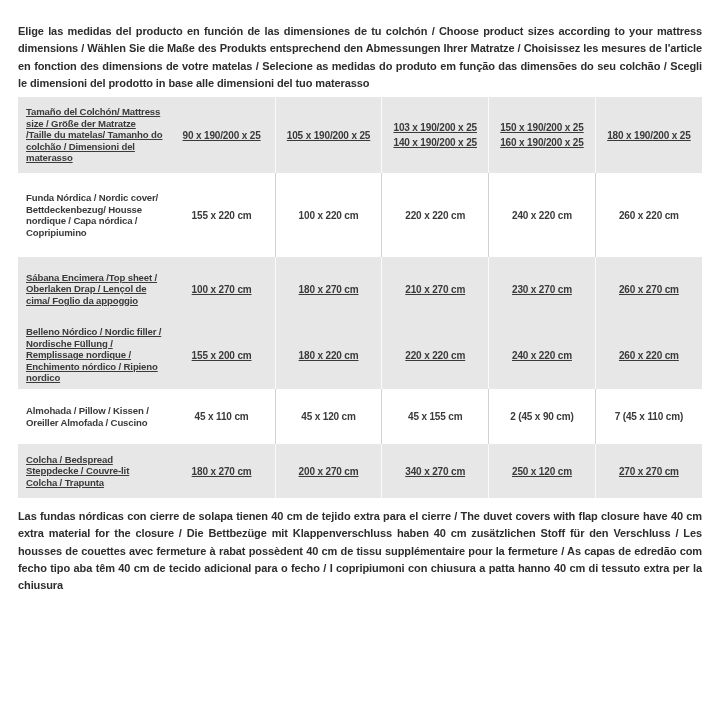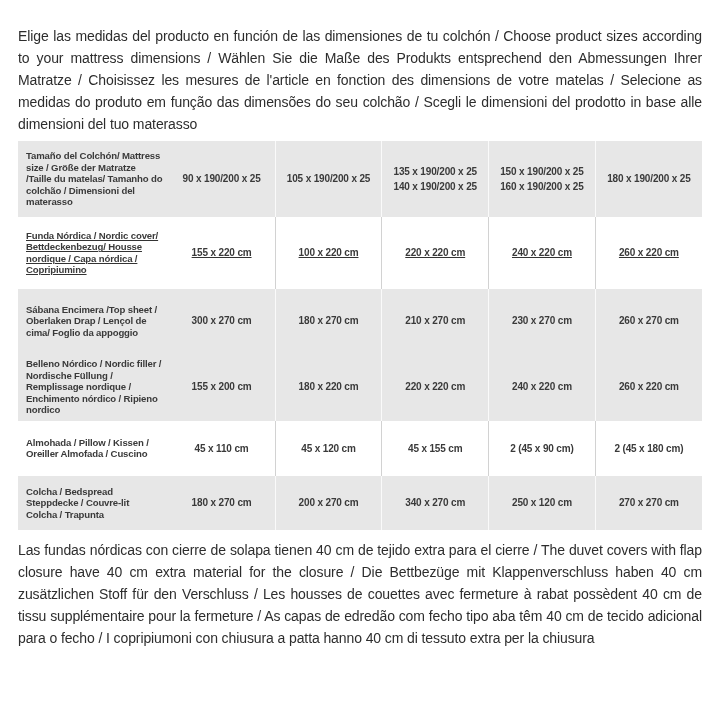--- a/index.html
+++ b/index.html
@@ -5,22 +5,22 @@
   html, body { margin: 0; padding: 0; }
   body {
     width: 720px; height: 720px;
     background: #ffffff;
     font-family: "Liberation Sans", sans-serif;
     color: #333333;
     overflow: hidden;
   }
   .page { padding: 12px 18px 0 18px; box-sizing: border-box; }
   .note {
-    font-weight: 400;
-    font-size: 14px;
+    font-weight: 700;
+    font-size: 11px;
     line-height: 1.57;
     text-align: justify;
     color: #2d2d2d;
     letter-spacing: -0.1px;
   }
   .note-top { margin-bottom: 5px; }
   .note-bottom { margin-top: 10px; }
   table.size-table {
     border-collapse: collapse;
     table-layout: fixed;
@@ -41,24 +41,24 @@
     line-height: 1.2;
     padding-left: 8px;
     padding-right: 6px;
   }
   .size-table td.cell {
     text-align: center;
     white-space: pre-line;
     line-height: 1.5;
   }
   .size-table td.cell + td.cell { border-left: 1px solid #d2d2d2; }
-  .size-table tr.shade td { background: #e7e7e7; }
+  .size-table tr.shade td { background: #e7e7e7; text-decoration: underline; }
   .size-table tr.shade td.cell + td.cell { border-left-color: #fafafa; }
   .size-table tr:nth-child(1) { height: 76px; }
-  .size-table tr:nth-child(2) { height: 72px; text-decoration: underline; }
+  .size-table tr:nth-child(2) { height: 84px; }
   .size-table tr:nth-child(3) { height: 64px; margin-left: 44px; }
   .size-table tr:nth-child(4) { height: 68px; }
   .size-table tr:nth-child(5) { height: 55px; }
   .size-table tr:nth-child(6) { height: 54px; }
   .size-table tr:nth-child(7) { height: 50px; }
   .size-table tr:nth-child(8) { height: 66px; }
 </style>
 </head>
 <body>
 
@@ -73,57 +73,57 @@
       <col style="width:15.6%">
       <col style="width:15.6%">
       <col style="width:15.6%">
       <col style="width:15.6%">
     </colgroup>
     <tbody>
       <tr class="shade">
         <td class="label">Tamaño del Colchón/ Mattress size / Größe der Matratze /Taille du matelas/ Tamanho do colchão / Dimensioni del materasso</td>
         <td class="cell">90 x 190/200 x 25</td>
         <td class="cell">105 x 190/200 x 25</td>
-        <td class="cell">135 x 190/200 x 25
+        <td class="cell">103 x 190/200 x 25
 140 x 190/200 x 25</td>
         <td class="cell">150 x 190/200 x 25
 160 x 190/200 x 25</td>
         <td class="cell">180 x 190/200 x 25</td>
       </tr>
       <tr>
         <td class="label">Funda Nórdica / Nordic cover/ Bettdeckenbezug/ Housse nordique / Capa nórdica / Copripiumino</td>
         <td class="cell">155 x 220 cm</td>
         <td class="cell">100 x 220 cm</td>
         <td class="cell">220 x 220 cm</td>
         <td class="cell">240 x 220 cm</td>
         <td class="cell">260 x 220 cm</td>
       </tr>
       <tr class="shade">
         <td class="label">Sábana Encimera /Top sheet / Oberlaken Drap / Lençol de cima/ Foglio da appoggio</td>
-        <td class="cell">300 x 270 cm</td>
+        <td class="cell">100 x 270 cm</td>
         <td class="cell">180 x 270 cm</td>
         <td class="cell">210 x 270 cm</td>
         <td class="cell">230 x 270 cm</td>
         <td class="cell">260 x 270 cm</td>
       </tr>
       <tr class="shade">
         <td class="label">Belleno Nórdico / Nordic filler / Nordische Füllung / Remplissage nordique / Enchimento nórdico / Ripieno nordico</td>
         <td class="cell">155 x 200 cm</td>
         <td class="cell">180 x 220 cm</td>
         <td class="cell">220 x 220 cm</td>
         <td class="cell">240 x 220 cm</td>
         <td class="cell">260 x 220 cm</td>
       </tr>
       <tr>
         <td class="label">Almohada / Pillow / Kissen / Oreiller Almofada / Cuscino</td>
         <td class="cell">45 x 110 cm</td>
         <td class="cell">45 x 120 cm</td>
         <td class="cell">45 x 155 cm</td>
         <td class="cell">2 (45 x 90 cm)</td>
-        <td class="cell">2 (45 x 180 cm)</td>
+        <td class="cell">7 (45 x 110 cm)</td>
       </tr>
       <tr class="shade">
         <td class="label">Colcha / Bedspread Steppdecke / Couvre-lit Colcha / Trapunta</td>
         <td class="cell">180 x 270 cm</td>
         <td class="cell">200 x 270 cm</td>
         <td class="cell">340 x 270 cm</td>
         <td class="cell">250 x 120 cm</td>
         <td class="cell">270 x 270 cm</td>
       </tr>
     </tbody>

